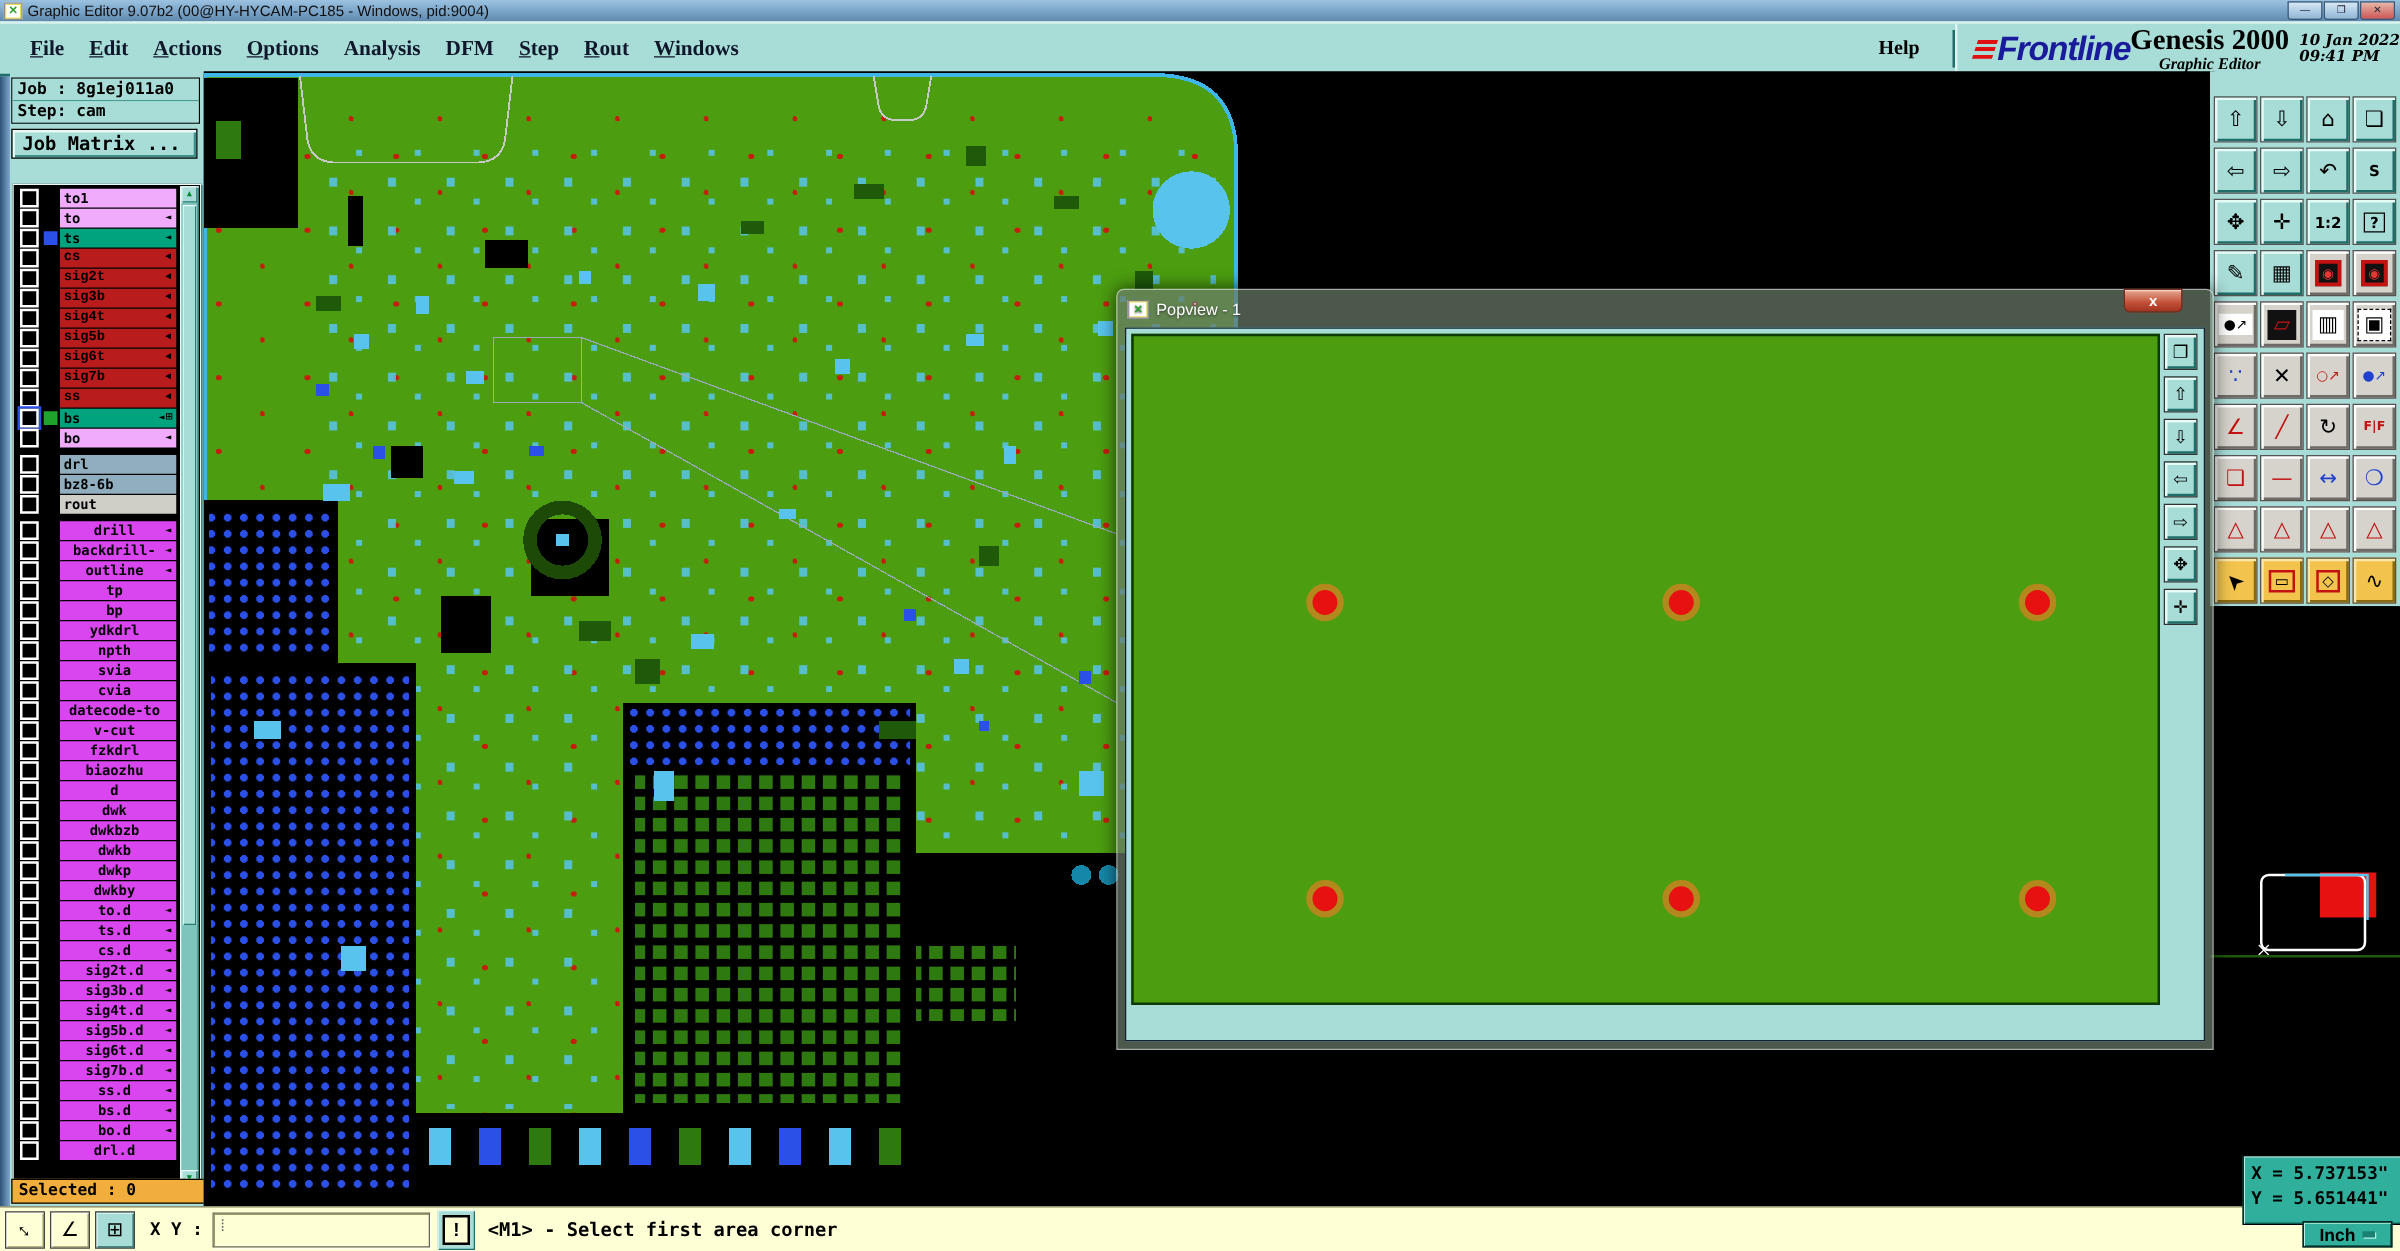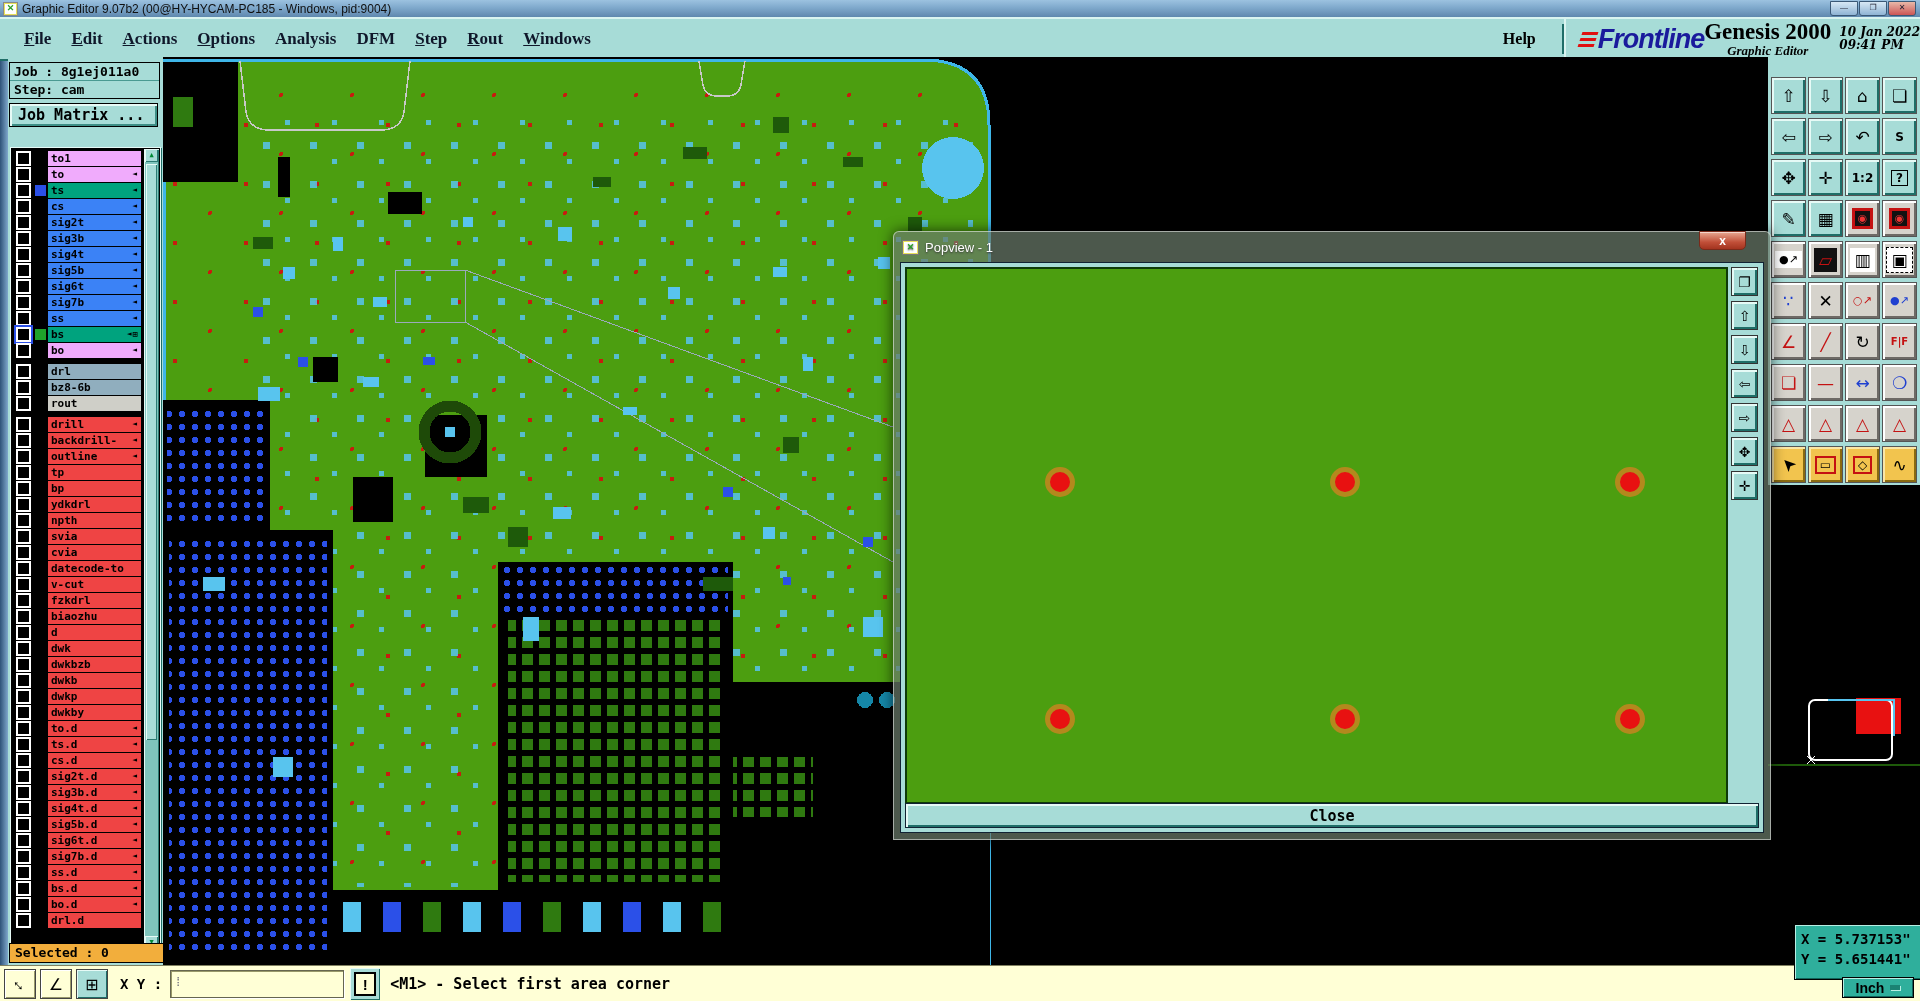--- a/index.html
+++ b/index.html
@@ -52,22 +52,22 @@
   .lrows{position:absolute;left:2px;top:2px;width:128px;}
   .lrow{display:flex;align-items:center;height:16px;background:#000;}
   .lrow.sep{height:5px;}
   .cb{width:11px;height:11px;border:2px solid #FFF;background:#000;margin:0 4px 0 3px;flex:none;}
   .lrow.cbsel .cb{box-shadow:0 0 0 2px #2B50E8;}
   .sw{width:11px;height:11px;background:#000;margin-right:2px;flex:none;}
   .lb{flex:1;height:15px;display:flex;align-items:center;padding:0 3px;font-size:11px;font-weight:bold;color:#000;overflow:hidden;}
   .lb .nm{flex:1;white-space:nowrap;}
   .ar{font-size:8px;line-height:8px;} .ex{font-size:9px;margin-left:1px;}
   .lrow.white .lb{background:#f0abfc;} .lrow.green .lb{background:#00A37E;}
-  .lrow.orange .lb{background:#3b82f6;} .lrow.grayblue .lb{background:#90AEBE;}
-  .lrow.lightgray .lb{background:#CFCFC8;} .lrow.teal .lb{background:#ef4444;}
+  .lrow.orange .lb{background:#b91c1c;font-family:Liberation Mono, monospace;} .lrow.grayblue .lb{background:#90AEBE;}
+  .lrow.lightgray .lb{background:#CFCFC8;} .lrow.teal .lb{background:#d946ef;text-align:center;}
   .vscroll{position:absolute;right:1px;top:1px;bottom:1px;width:15px;background:#7FC4BC;
     box-shadow:inset 1px 1px 0 #E6FAF6, inset -1px -1px 0 #2A7A72;}
   .sarrow{position:absolute;left:1px;width:13px;height:13px;background:#A7DCD7;font-size:7px;
     text-align:center;line-height:13px;color:#083;box-shadow:inset 1px 1px 0 #E6FAF6, inset -1px -1px 0 #2A7A72;}
   .sarrow.up{top:0;} .sarrow.down{bottom:0;}
   .sthumb{position:absolute;left:2px;top:15px;width:11px;height:72%;background:#A7DCD7;
     box-shadow:inset 1px 1px 0 #E6FAF6, inset -1px -1px 0 #2A7A72;}
   .selbox{position:absolute;left:1px;top:886px;width:148px;height:18px;background:#F2AE3C;
     border:1px solid #000;font-size:13px;font-weight:bold;padding-left:5px;line-height:17px;}
   
@@ -984,17 +984,16 @@
           <button class="pvbtn">
             <span class="g">⇨</span>
           </button>
           <button class="pvbtn">
             <span class="g">✥</span>
           </button>
           <button class="pvbtn">
             <span class="g">✛</span>
           </button>
         </div>
-      <button class="pv-close-btn">Close</button>
     </div>
   </div>
 
 </div>
 
 </body></html>

